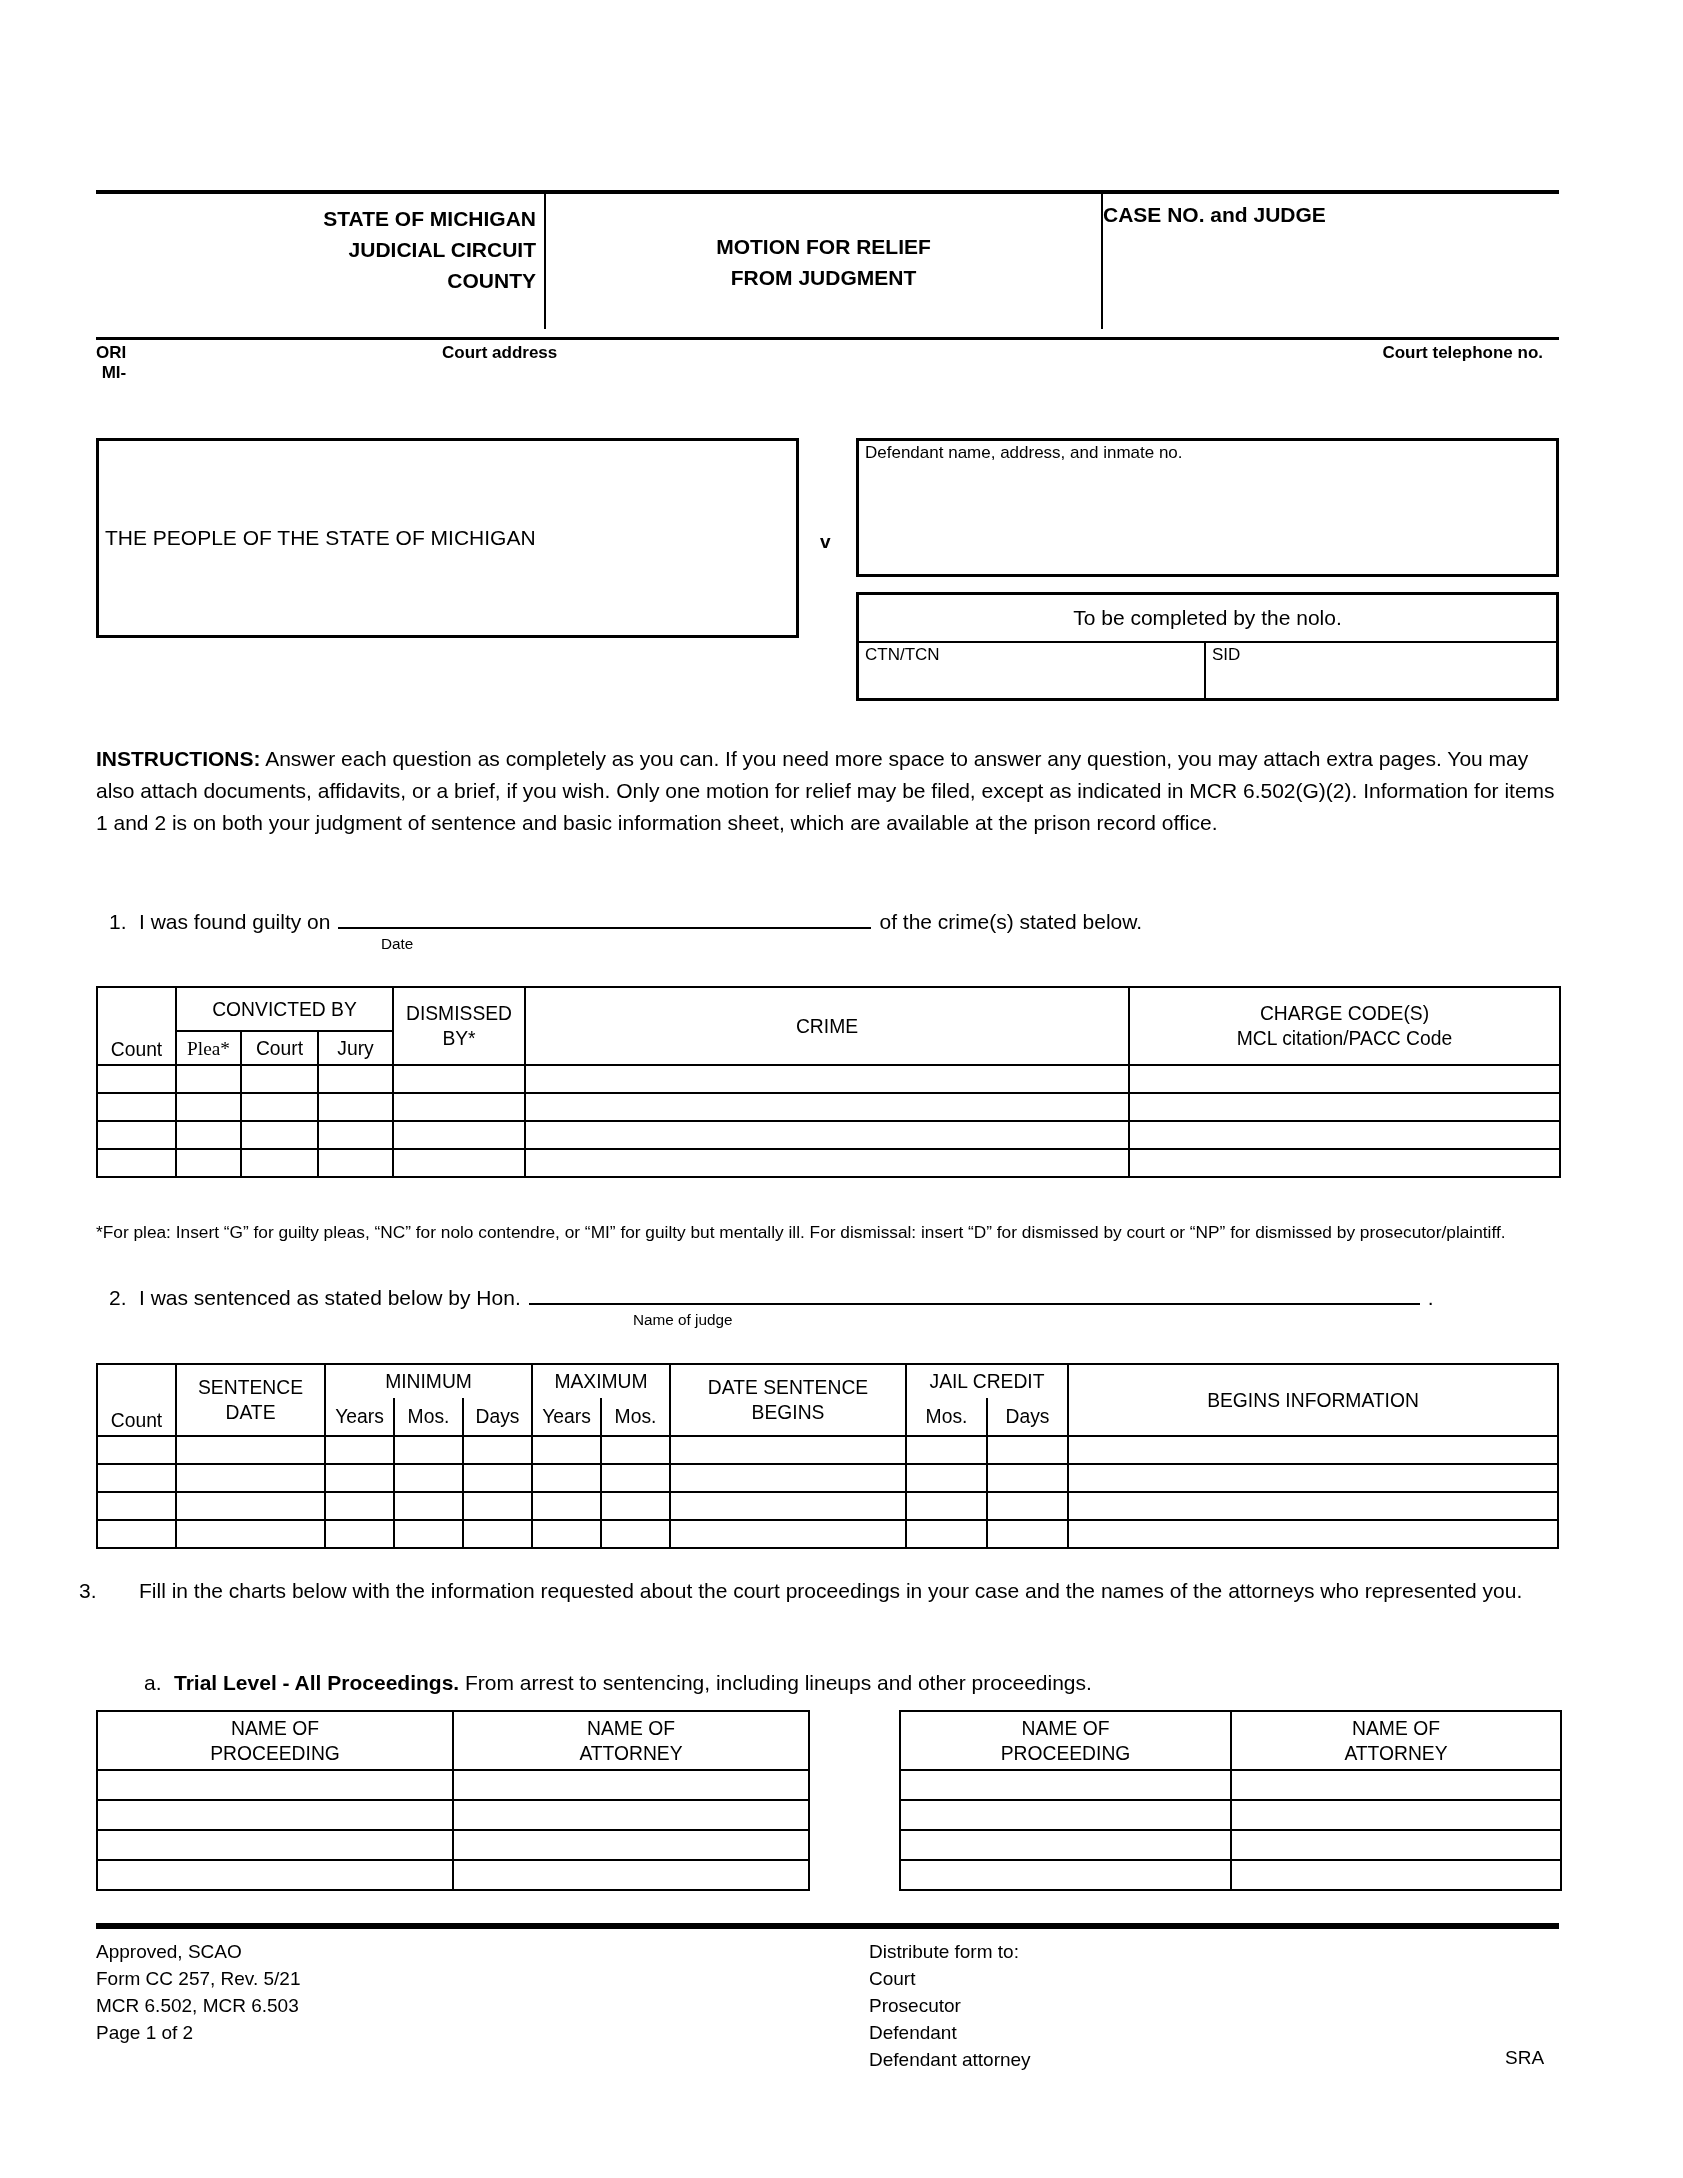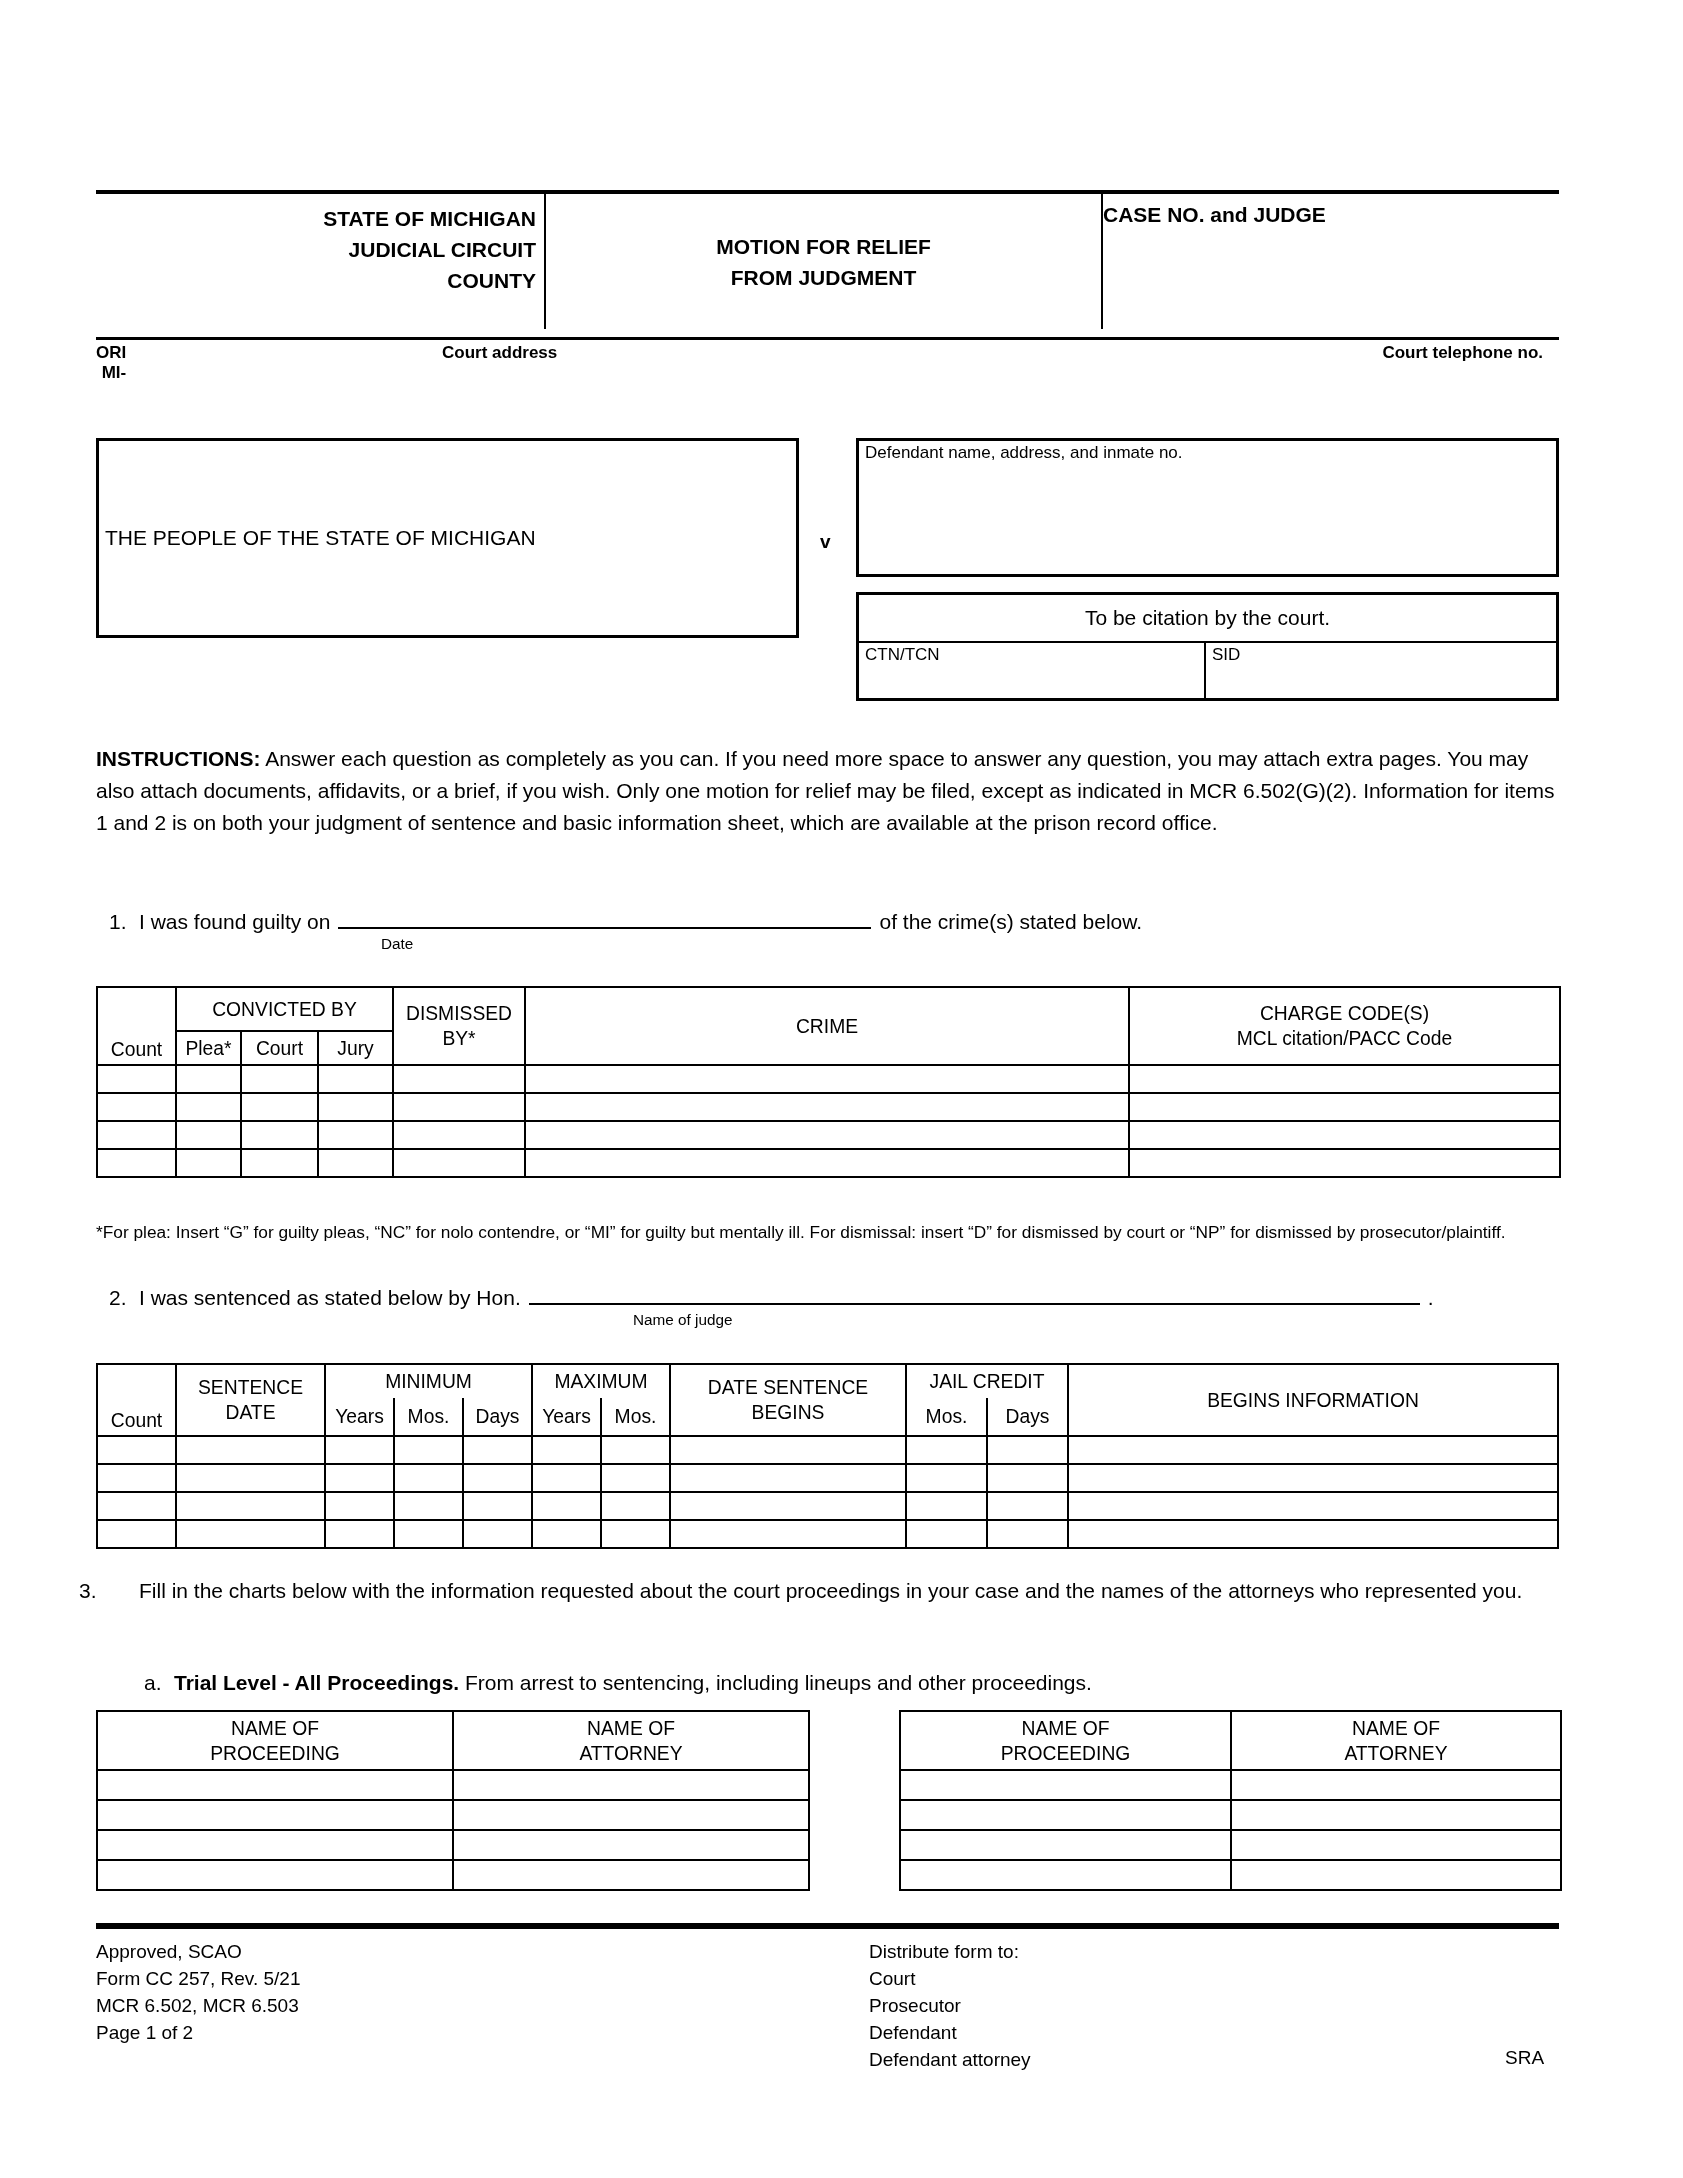--- a/index.html
+++ b/index.html
@@ -301,21 +301,21 @@
     <div id="plaintiff-name">THE PEOPLE OF THE STATE OF MICHIGAN</div>
   </div>
 
   <div id="v-mark">v</div>
 
   <div id="defendant-box">
     <div id="defendant-label">Defendant name, address, and inmate no.</div>
   </div>
 
   <div id="court-use-box">
-    <div id="court-use-title">To be citation by the court.</div>
+    <div id="court-use-title">To be completed by the nolo.</div>
     <div id="court-use-fields">
       <div id="ctn-cell">
         <span>CTN/TCN</span>
       </div>
       <div id="sid-cell">
         <span>SID</span>
       </div>
     </div>
   </div>
 
@@ -344,21 +344,21 @@
           <div>DISMISSED</div>
           <div>BY*</div>
         </th>
         <th rowspan="2">CRIME</th>
         <th rowspan="2">
           <div>CHARGE CODE(S)</div>
           <div>MCL citation/PACC Code</div>
         </th>
       </tr>
       <tr>
-        <th style="height:34px;">Plea*</th>
+        <th style="height:34px;font-family:Liberation Serif, serif;">Plea*</th>
         <th>Court</th>
         <th>Jury</th>
       </tr>
       <tr class="tblrow">
         <td></td>
           <td></td>
           <td></td>
           <td></td>
           <td></td>
           <td></td>

